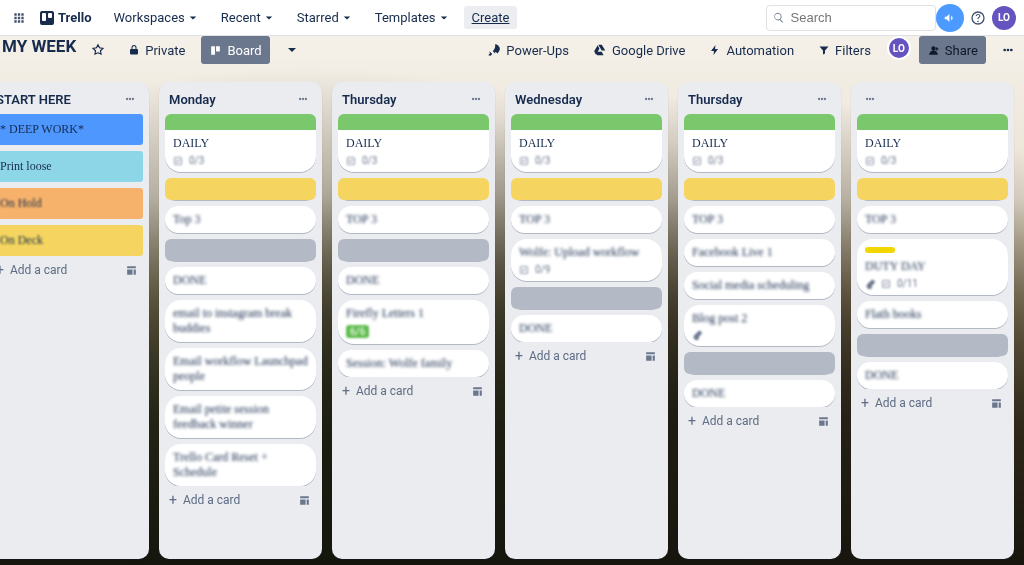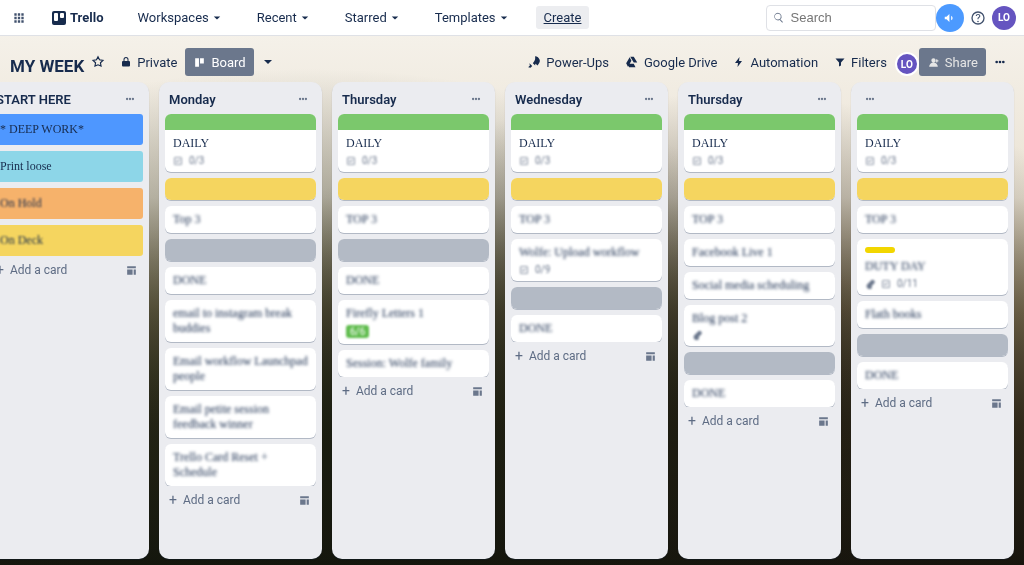--- a/index.html
+++ b/index.html
@@ -22,21 +22,21 @@
   .navbar {
     height: 36px;
     background: #fff;
     border-bottom: 1px solid #dfe1e6;
     display: flex;
     align-items: center;
     padding: 0 8px;
     font-size: 13px;
     color: #172b4d;
   }
-  .nav-left { display: flex; align-items: center; gap: 20px; }
+  .nav-left { display: flex; align-items: center; gap: 8px; }
   .app-switch {
     width: 22px; height: 22px;
     display: flex; align-items: center; justify-content: center;
     color: #42526e; border-radius: 3px;
   }
   .logo { display: flex; align-items: center; gap: 4px; font-weight: 700; color: #172b4d; margin: 0 6px 0 2px; }
   .logo-mark { width: 14px; height: 14px; background: #172b4d; border-radius: 2px; position: relative; }
   .logo-mark:before, .logo-mark:after { content: ""; position: absolute; background: #fff; border-radius: 1px; width: 4px; }
   .logo-mark:before { left: 2px; top: 2px; height: 8px; }
   .logo-mark:after { left: 8px; top: 2px; height: 5px; }
@@ -53,35 +53,36 @@
     display: flex; align-items: center; padding: 0 6px; gap: 6px;
   }
   .search-wrap input { border: none; outline: none; font-size: 13px; width: 100%; color: #172b4d; background: transparent; }
   .icon-btn { width: 28px; height: 28px; display: flex; align-items: center; justify-content: center; border-radius: 50%; color: #42526e; cursor: pointer; }
   .icon-btn.feedback { background: #4c9aff; color: #fff; }
   .avatar { width: 24px; height: 24px; border-radius: 50%; background: #6554c0; color: #fff; display: flex; align-items: center; justify-content: center; font-size: 10px; font-weight: 700; }
 
   
   .board-bar {
     height: 40px;
-    display: flex; align-items: flex-end;
-    padding: 0 10px;
+    display: flex; align-items: flex-start;
+    padding: 0 2px;
+    gap: 8px;
     color: #172b4d;
   }
   .board-title { font-size: 17px; font-weight: 700; }
   .bb-btn {
     height: 28px; padding: 0 8px; border-radius: 3px;
     display: flex; align-items: center; gap: 5px;
     font-size: 13px; color: #172b4d; cursor: pointer;
     background: rgba(255,255,255,0.3);
   }
   .bb-btn.iconic { width: 28px; padding: 0; justify-content: center; background: transparent; }
   .bb-btn.board-view { background: #6b778c; color: #fff; }
   .bb-btn.transparent { background: transparent; }
-  .bb-btn.share { background: #6b778c; color: #e5e5e5; }
+  .bb-btn.share { background: #6b778c; color: #0f172a; }
   .bb-spacer { flex: 1; }
   .avatar-sm { width: 24px; height: 24px; border-radius: 50%; background: #6554c0; color: #fff; display: flex; align-items: center; justify-content: center; font-size: 10px; font-weight: 700; border: 2px solid #fff; }
 
   
   .board {
     display: flex;
     gap: 10px;
     padding: 6px 0 6px 0;
     height: calc(565px - 36px - 40px);
     overflow: hidden;
@@ -94,21 +95,21 @@
     display: flex;
     flex-direction: column;
     max-height: 100%;
     box-shadow: 0 1px 1px rgba(9,30,66,.25);
   }
   .list-header { display: flex; align-items: center; justify-content: space-between; padding: 8px 10px 6px 10px; }
   .list-title { font-size: 13px; font-weight: 600; color: #172b4d; }
   .list-menu { color: #6b778c; cursor: pointer; width: 18px; height: 18px; display: flex; align-items: center; justify-content: center; border-radius: 3px; }
   .cards { padding: 0 6px; display: flex; flex-direction: column; gap: 6px; overflow-y: auto; }
   .card {
-    background: #fff; border-radius: 6px; box-shadow: 0 1px 0 rgba(9,30,66,.25);
+    background: #fff; border-radius: 16px; box-shadow: 0 1px 0 rgba(9,30,66,.25);
     min-height: 22px; padding: 6px 8px 6px 8px;
     font-size: 12px; color: #172b4d; cursor: pointer;
   }
   .card.labelcard { padding: 0; height: 22px; }
   .card.labelcard .cover { height: 22px; border-radius: 6px; }
   .card .card-title { filter: blur(1.5px); color: #172b4d; font-family: Liberation Serif, serif; }
   .card.sharp .card-title { filter: none; }
   .card .badges { display: flex; gap: 6px; margin-top: 4px; font-size: 10px; color: #6b778c; align-items: center; filter: blur(1px); }
   .card .badges span.pill { background: #61bd4f; color: #fff; padding: 1px 4px; border-radius: 3px; }
   .card .mini-label { display: inline-block; width: 30px; height: 6px; border-radius: 3px; background: #f2d600; margin-bottom: 3px; }

